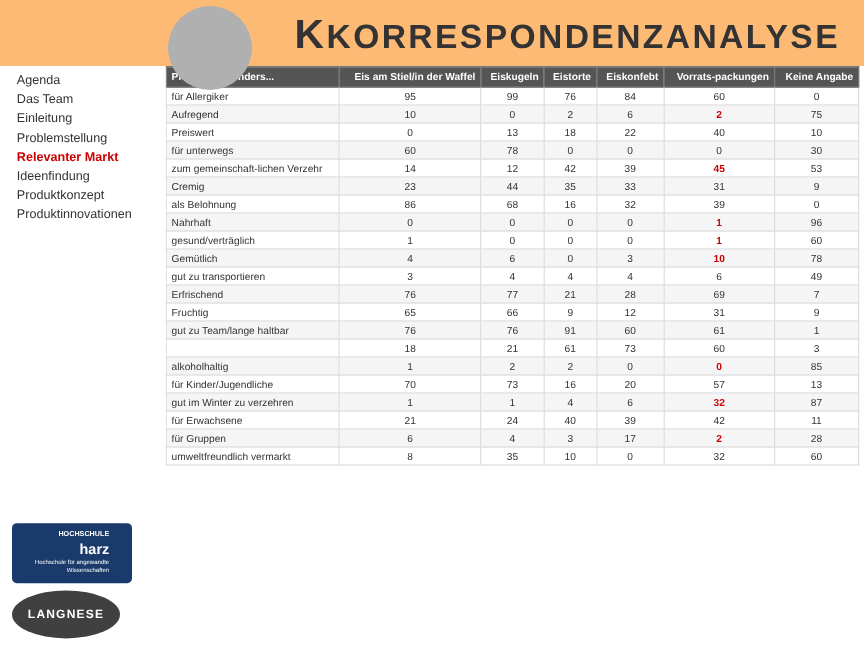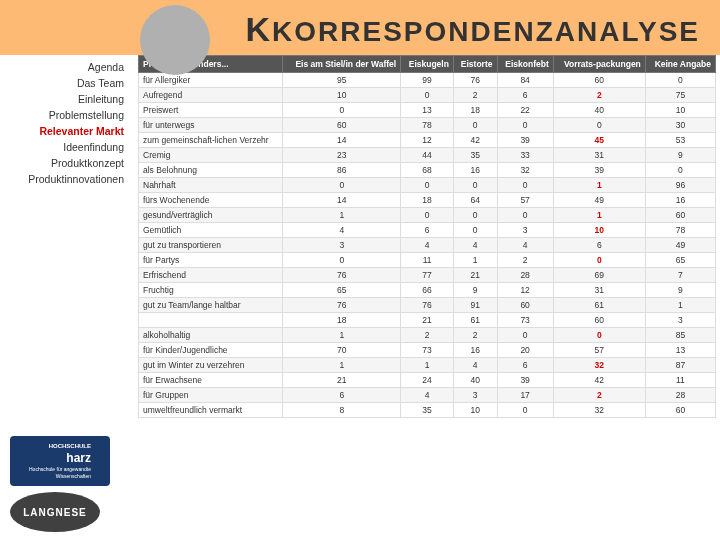--- a/index.html
+++ b/index.html
@@ -52,21 +52,20 @@
       flex-direction: column;
       gap: 2px;
       padding-top: 4px;
     }
 
     .sidebar-item {
       font-size: 10.5px;
       color: #333;
       padding: 2px 4px;
       cursor: pointer;
-      text-align: right;
     }
 
     .sidebar-item.active {
       color: #cc0000;
       font-weight: bold;
     }
 
     .sidebar-logos {
       margin-top: auto;
       display: flex;
@@ -278,29 +277,20 @@
             <tr>
               <td>Nahrhaft</td>
               <td>0</td>
               <td>0</td>
               <td>0</td>
               <td>0</td>
               <td class="highlight-red">1</td>
               <td>96</td>
             </tr>
             <tr>
-              <td>fürs Wochenende</td>
-              <td>14</td>
-              <td>18</td>
-              <td>64</td>
-              <td>57</td>
-              <td>49</td>
-              <td>16</td>
-            </tr>
-            <tr>
               <td>gesund/verträglich</td>
               <td>1</td>
               <td>0</td>
               <td>0</td>
               <td>0</td>
               <td class="highlight-red">1</td>
               <td>60</td>
             </tr>
             <tr>
               <td>Gemütlich</td>
@@ -312,29 +302,20 @@
               <td>78</td>
             </tr>
             <tr>
               <td>gut zu transportieren</td>
               <td>3</td>
               <td>4</td>
               <td>4</td>
               <td>4</td>
               <td>6</td>
               <td>49</td>
-            </tr>
-            <tr>
-              <td>für Partys</td>
-              <td>0</td>
-              <td>11</td>
-              <td>1</td>
-              <td>2</td>
-              <td class="highlight-red">0</td>
-              <td>65</td>
             </tr>
             <tr>
               <td>Erfrischend</td>
               <td>76</td>
               <td>77</td>
               <td>21</td>
               <td>28</td>
               <td>69</td>
               <td>7</td>
             </tr>

